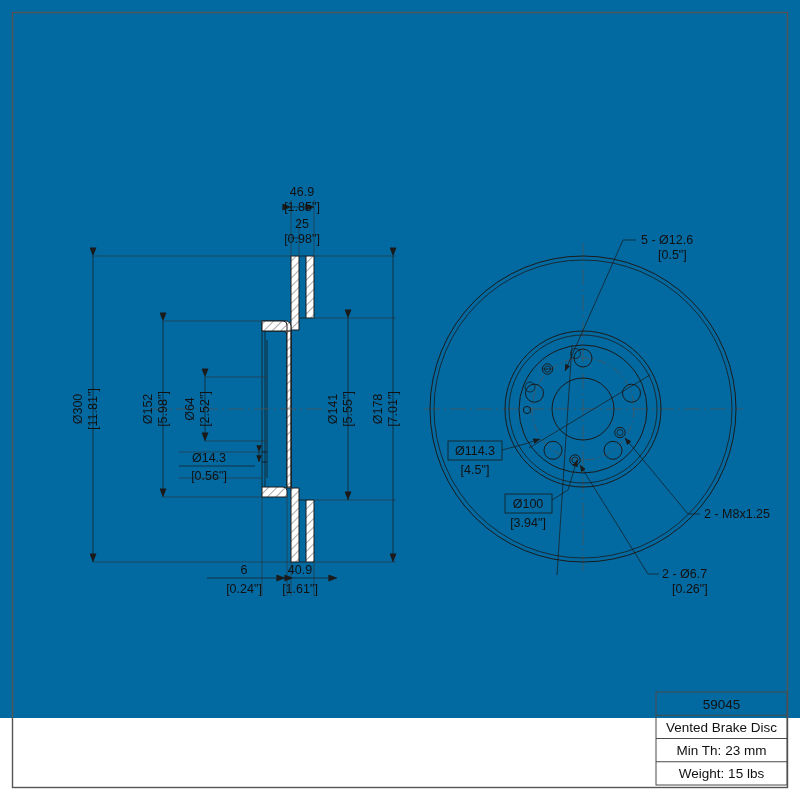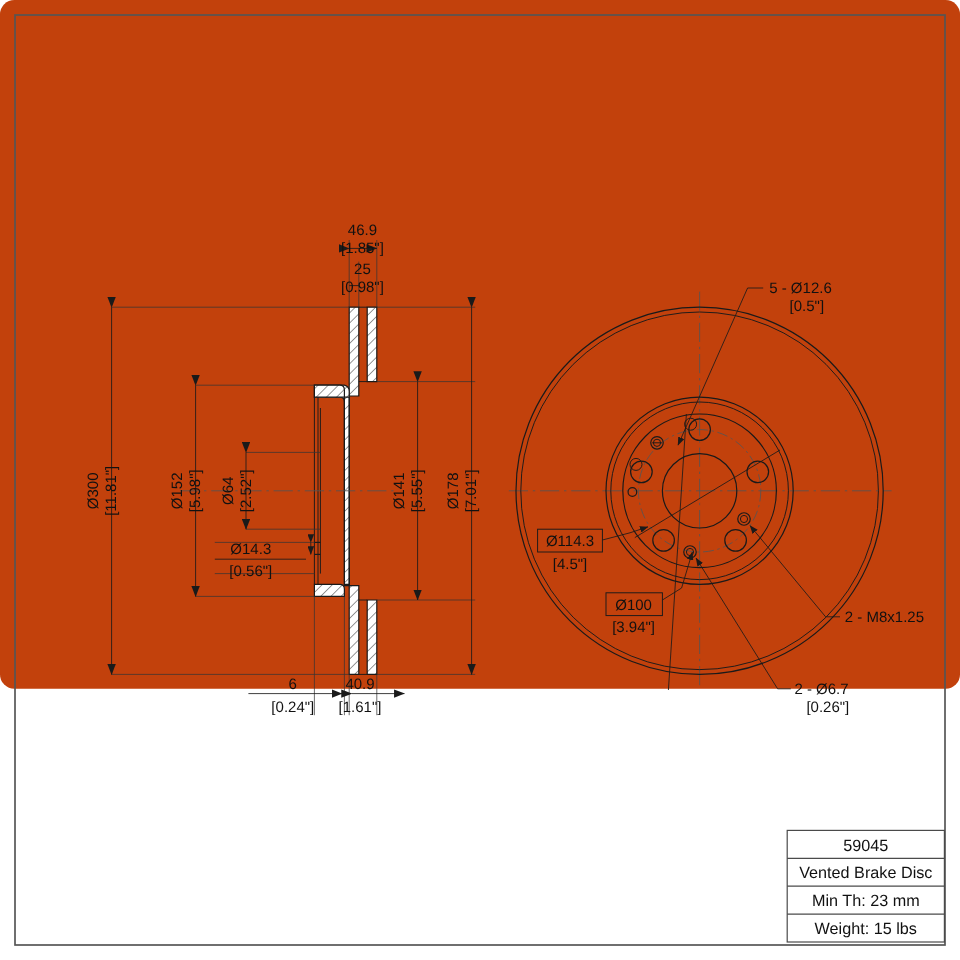--- a/index.html
+++ b/index.html
@@ -10,23 +10,22 @@
   }
   body {
     width: 800px;
     height: 800px;
     font-family: "Liberation Sans", sans-serif;
     overflow: hidden;
   }
   #sheet {
     position: relative;
     width: 800px;
-    height: 574px;
-    background: #c2410c;
-    border-radius: 12px;
+    height: 718px;
+    background: #0369a1;
   }
   svg#drawing {
     position: absolute;
     top: 0;
     left: 0;
     width: 800px;
     height: 800px;
     display: block;
   }
   .ln      { stroke: #1a1a1a; stroke-width: 1; fill: none; }

